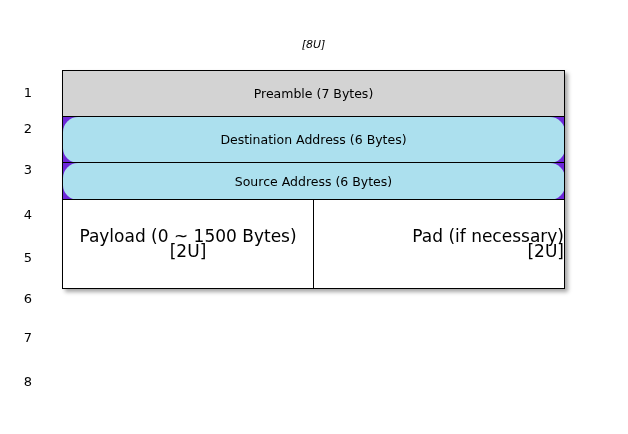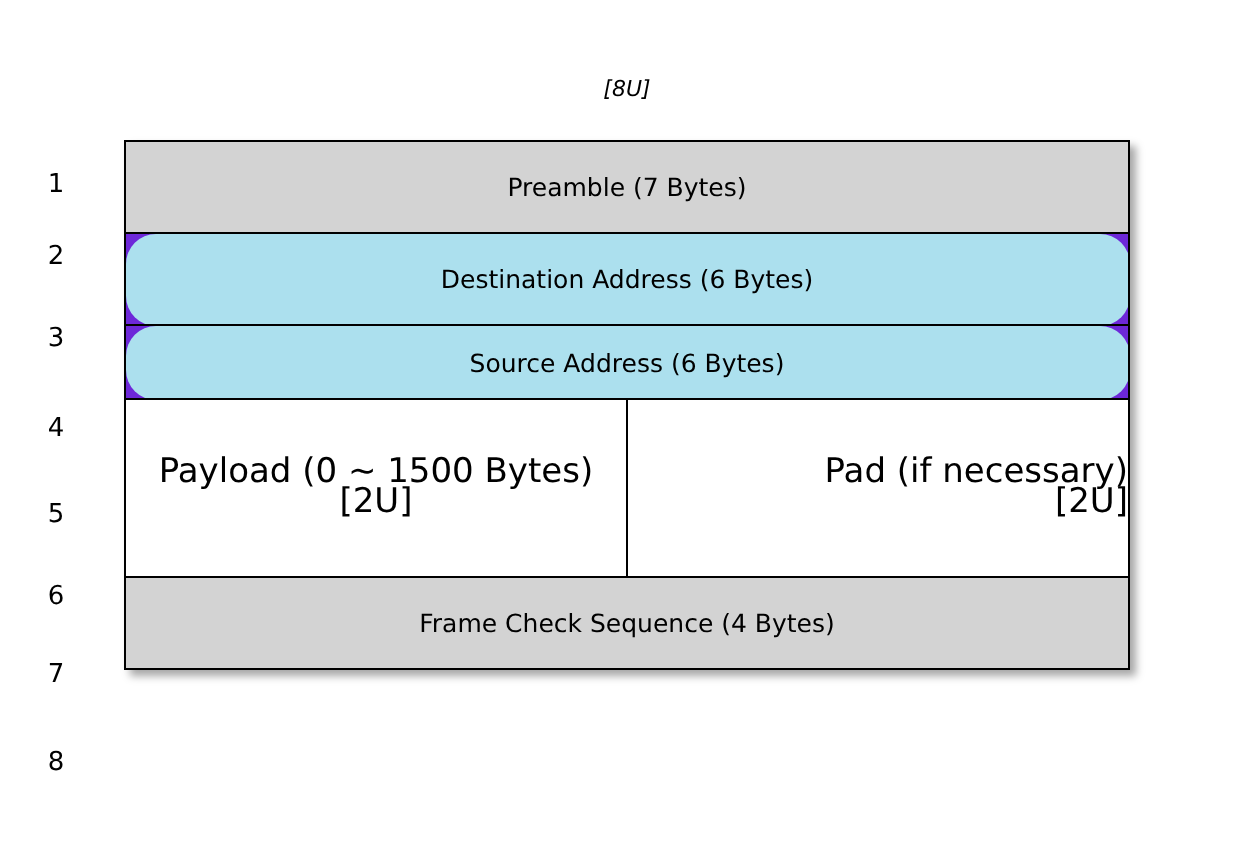--- a/index.html
+++ b/index.html
@@ -122,18 +122,15 @@
       <tr>
         <td class="r-white h-merged" style="width:252px;">
           <span class="cell-line2">Payload (0 ~ 1500 Bytes)</span>
           <span class="cell-line2">[2U]</span>
         </td>
         <td class="r-white h-merged" style="width:251px;text-align:right;">
           <span class="cell-line2">Pad (if necessary)</span>
           <span class="cell-line2">[2U]</span>
         </td>
       </tr>
-      <tr>
-        <td colspan="2" class="r-grey h-tall">Frame Check Sequence (4 Bytes)</td>
-      </tr>
     </tbody>
   </table>
 </div>
 
 </body></html>

